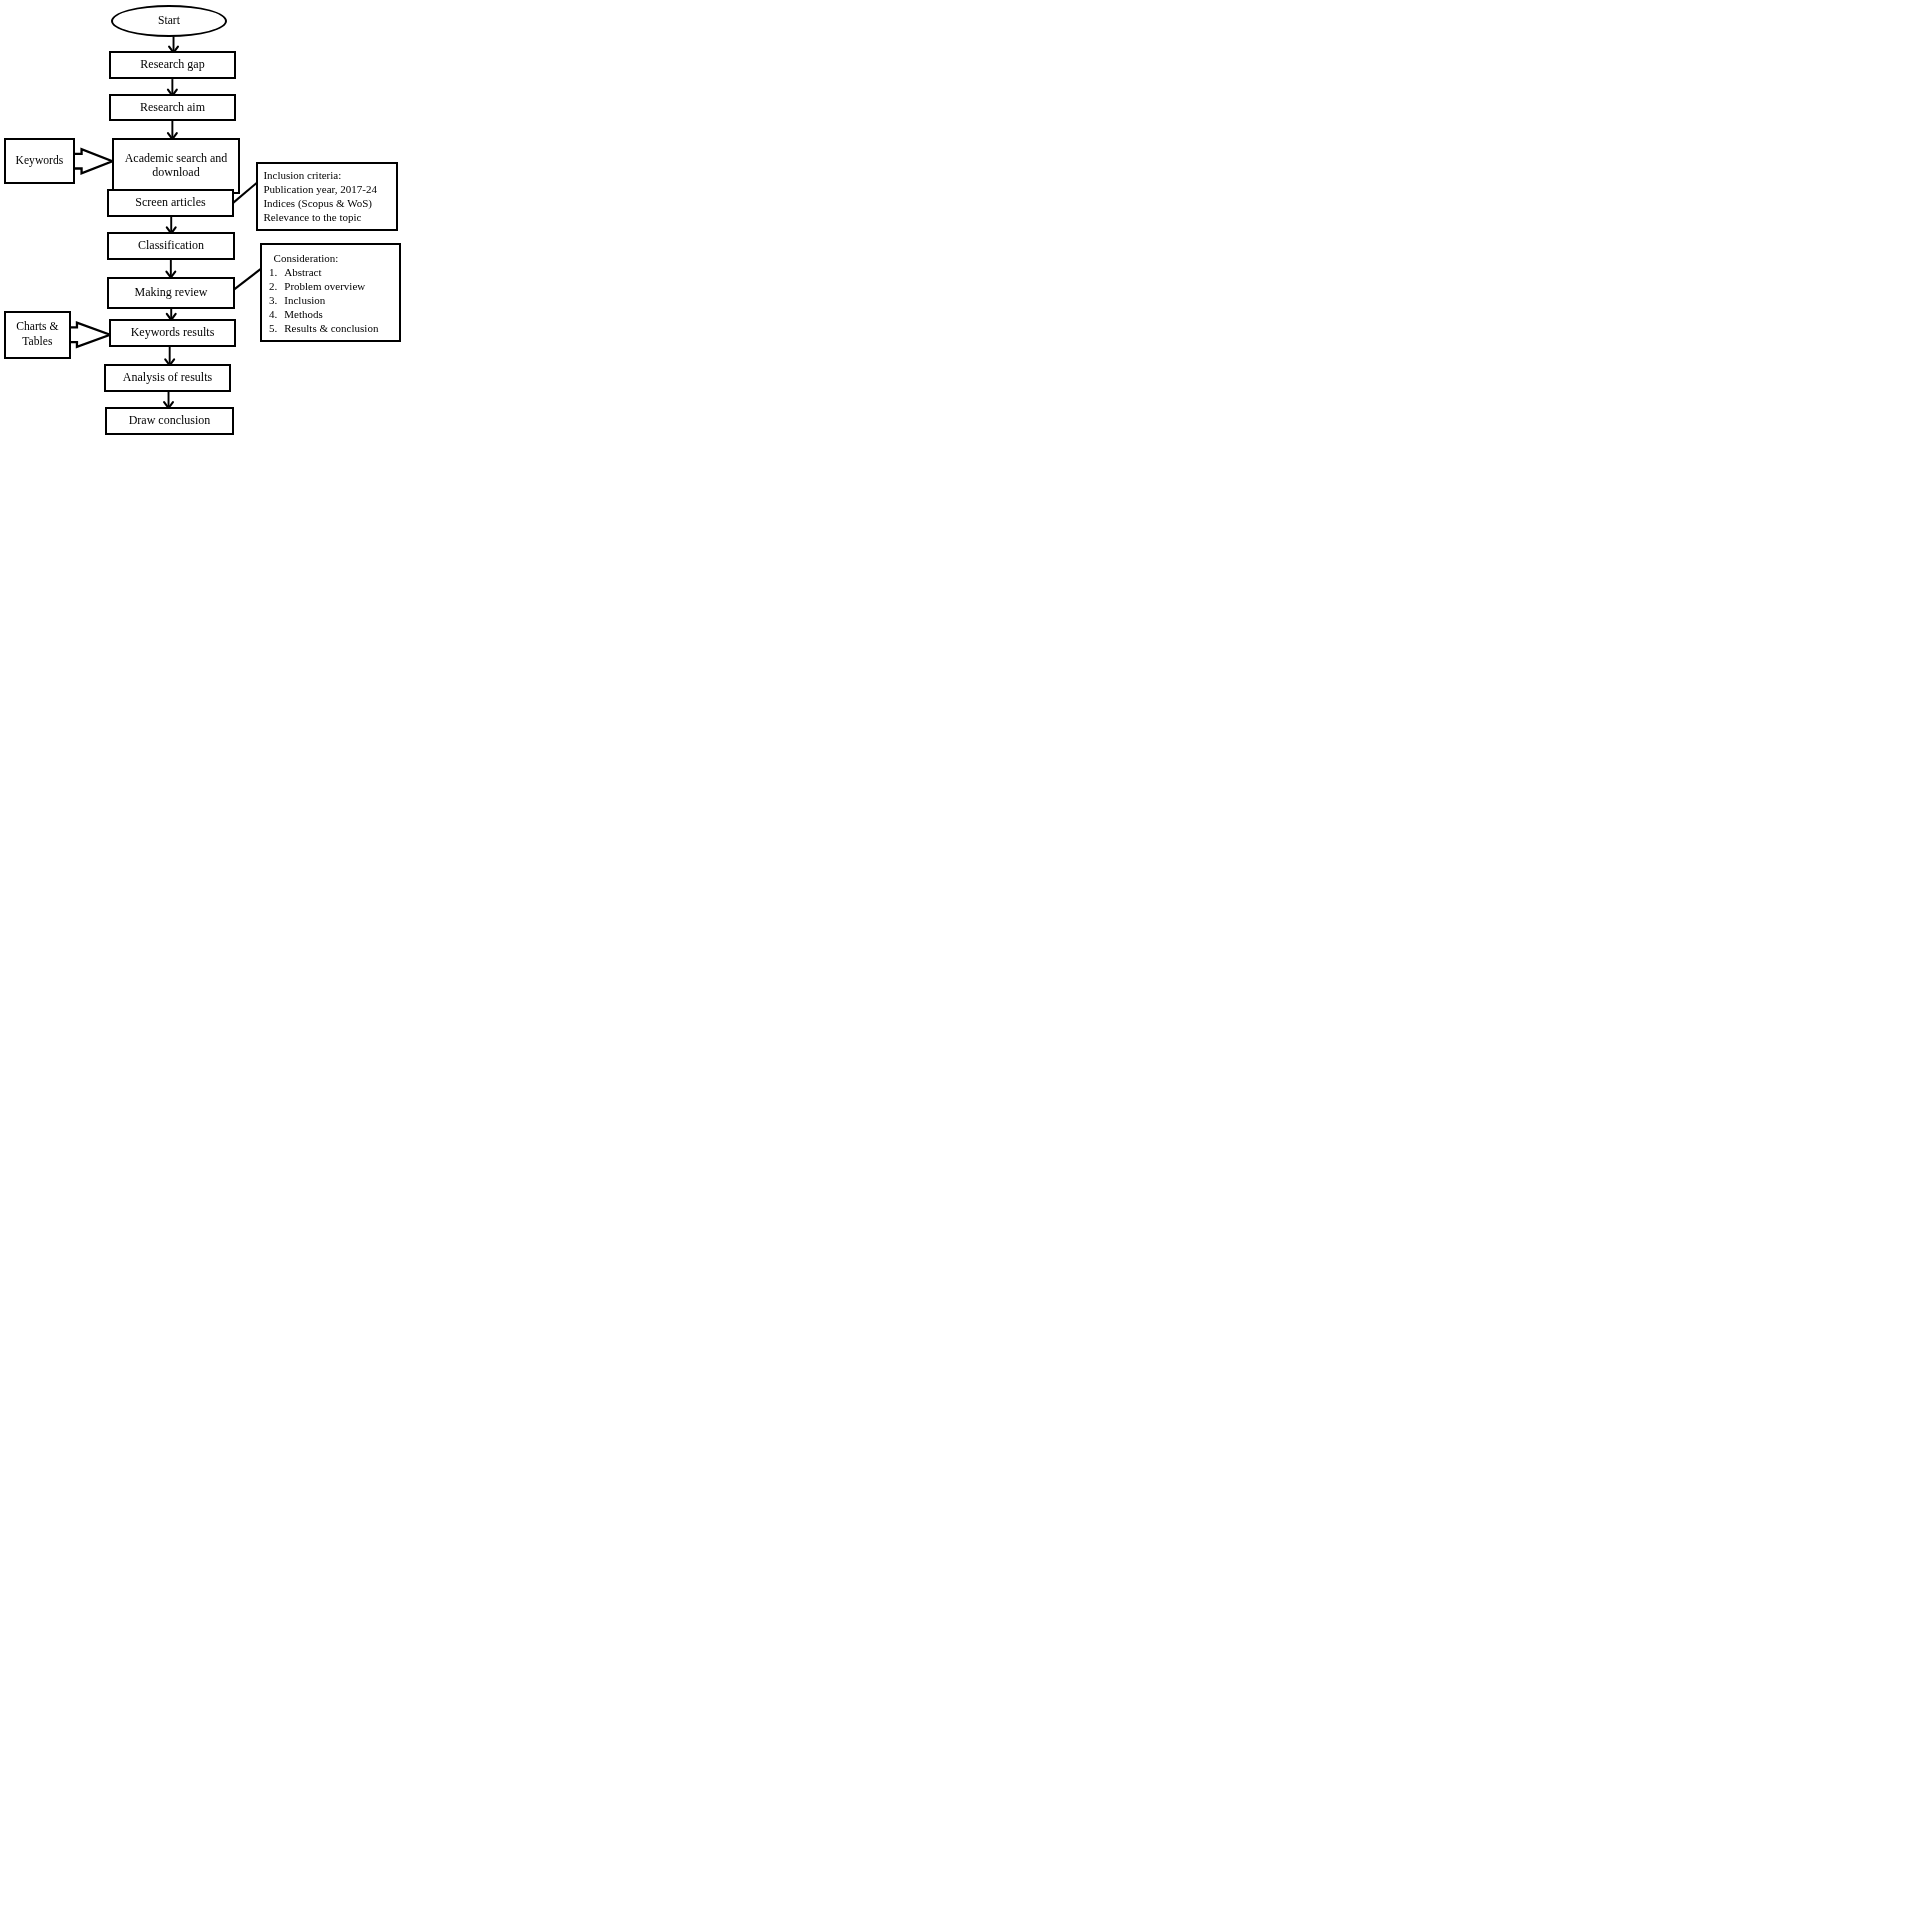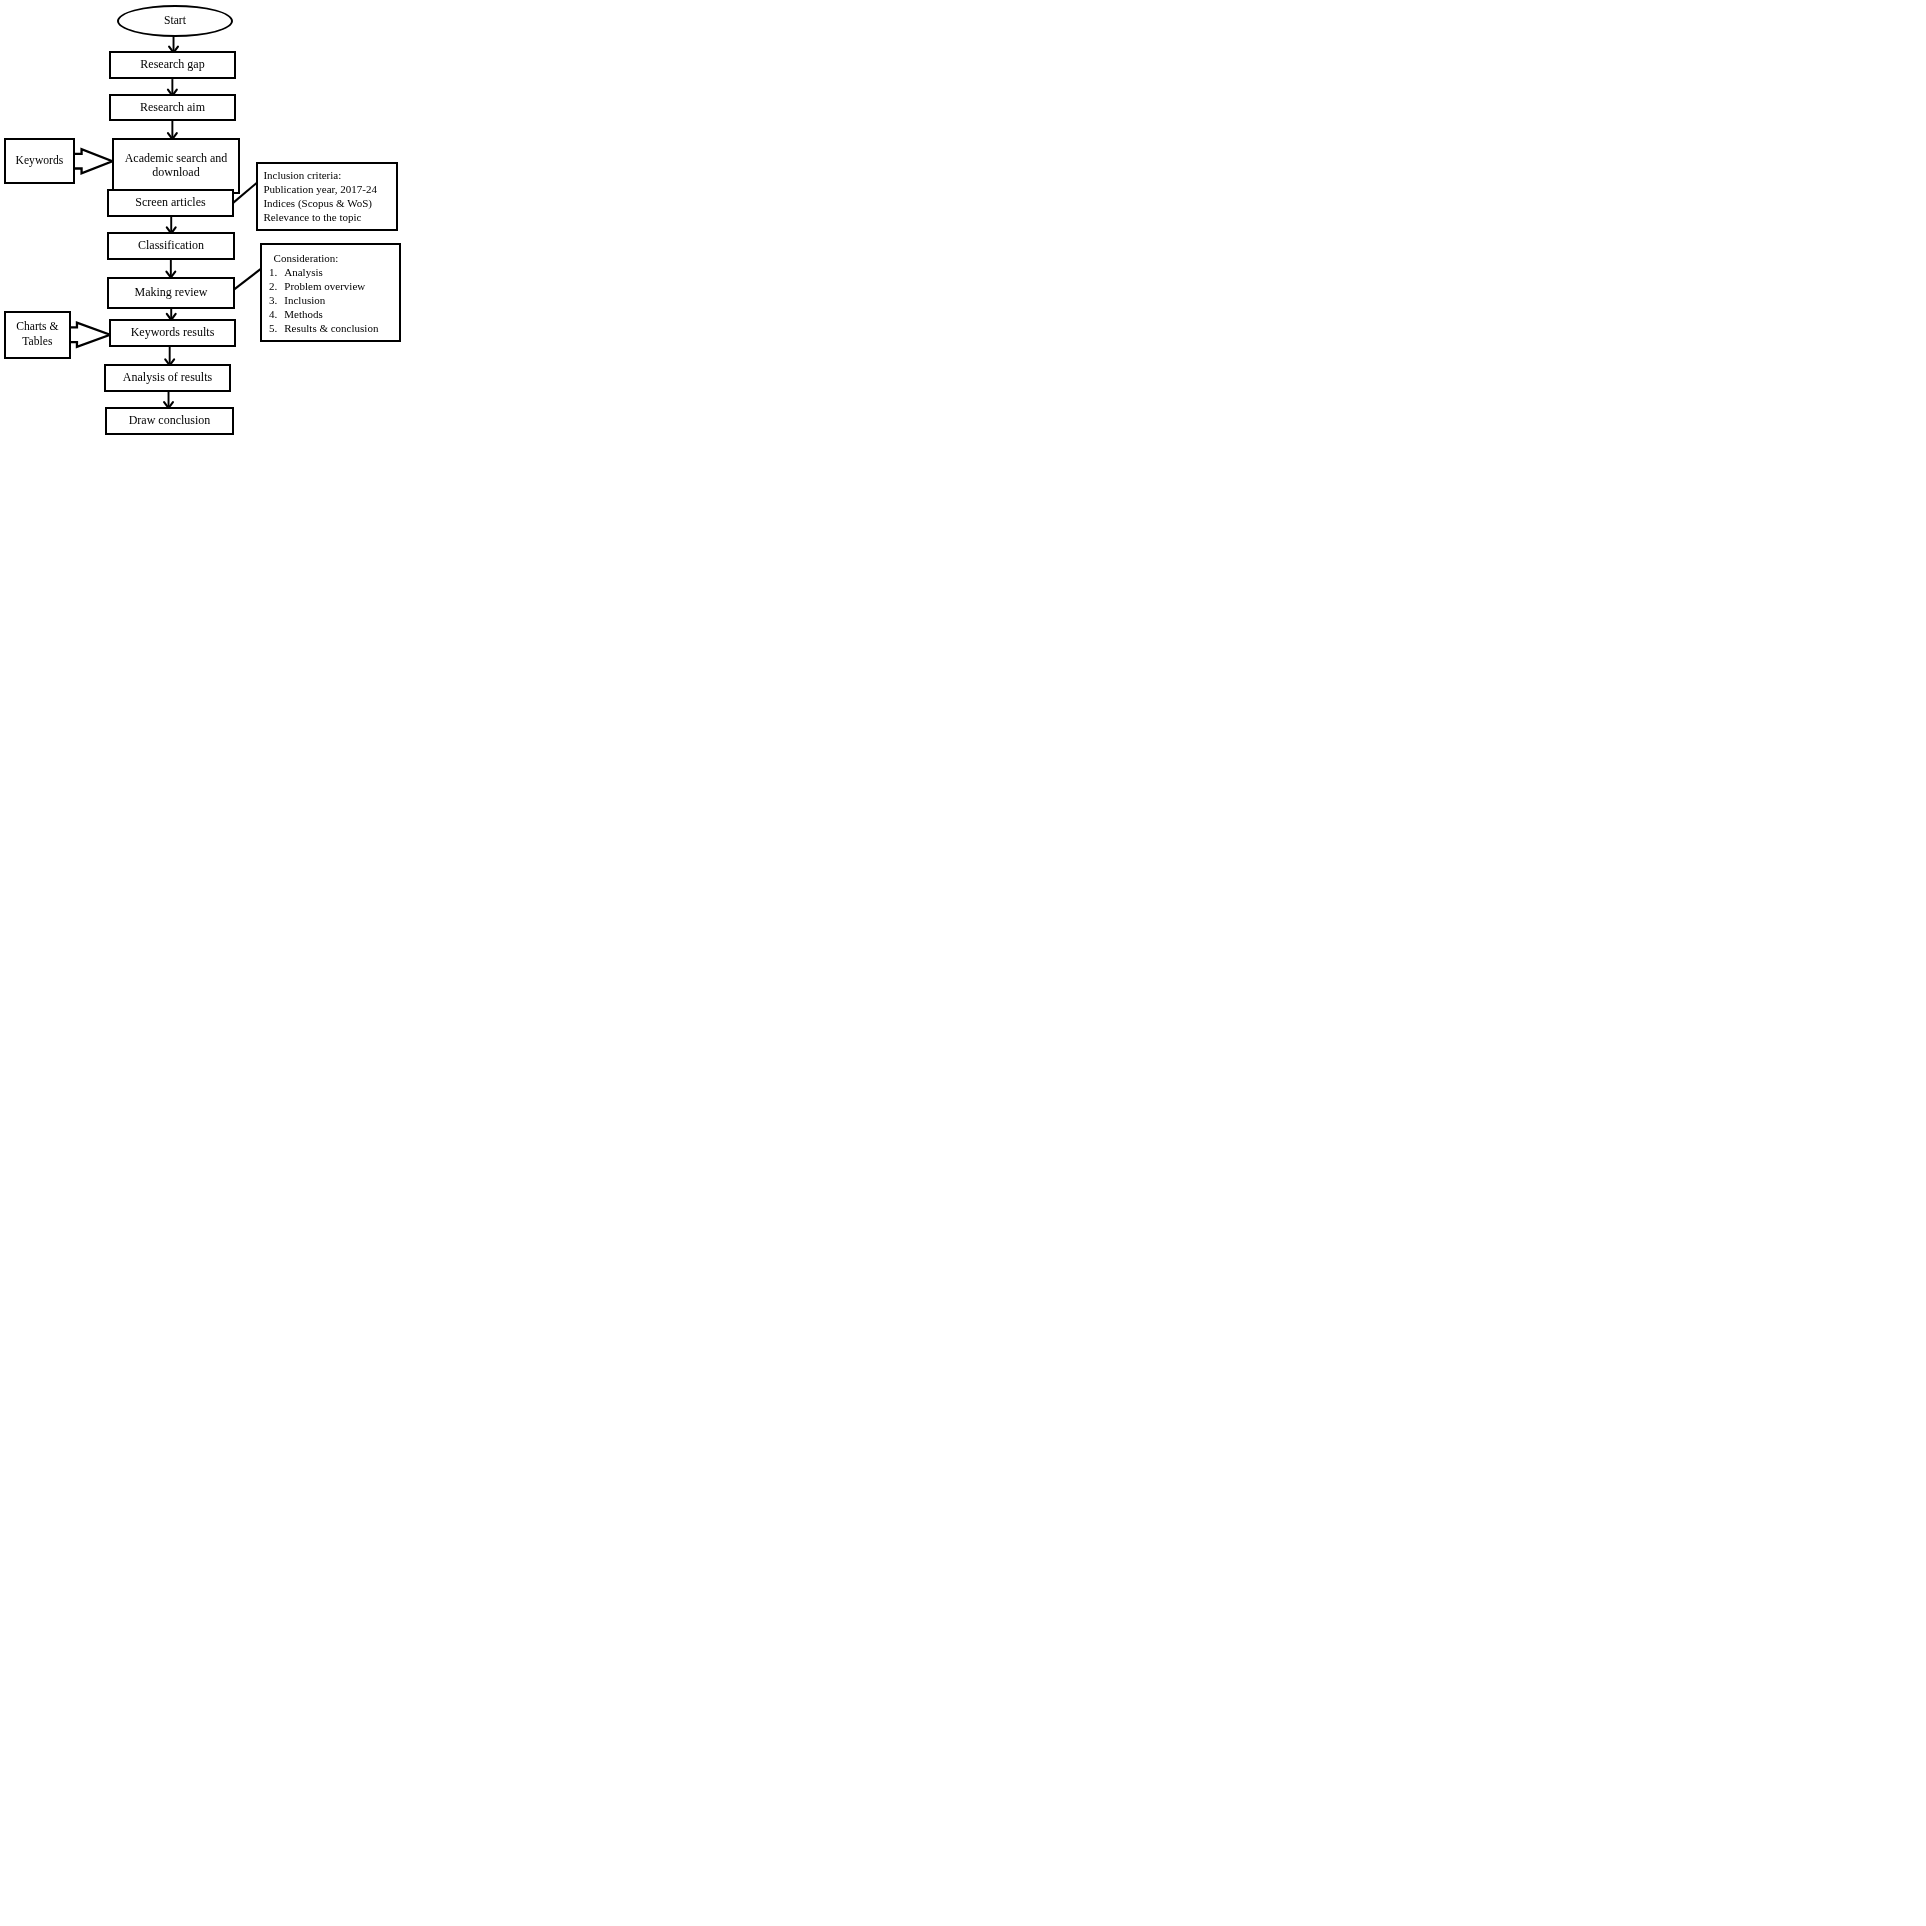--- a/index.html
+++ b/index.html
@@ -77,21 +77,21 @@
       <polyline class="head" points="426.5,1044.5 438,1060 449.5,1044.5"></polyline>
     </g>
 
     <line class="conn" x1="602" y1="530" x2="667" y2="475"></line>
     <line class="conn" x1="602" y1="757" x2="677" y2="699"></line>
 
     <path class="blockarrow" d="M 190,399.5 L 212,399.5 L 212,387 L 292,418.5 L 212,450 L 212,437.5 L 190,437.5 Z"></path>
     <path class="blockarrow" d="M 178,850.5 L 200,850.5 L 200,838 L 286,869.5 L 200,901 L 200,888.5 L 178,888.5 Z"></path>
   </svg>
 
-  <div class="shape terminator" style="left:117px;top:4.6px;width:116px;height:32px;font-family:Liberation Serif, serif;">
+  <div class="shape terminator" style="left:111px;top:4.6px;width:116px;height:32px;font-family:Liberation Serif, serif;">
     <span>Start</span>
   </div>
 
   <div class="shape node" style="left:109px;top:51px;width:127px;height:28px;">
     <span>Research gap</span>
   </div>
 
   <div class="shape node" style="left:109px;top:94px;width:127px;height:27px;">
     <span>Research aim</span>
   </div>
@@ -136,21 +136,21 @@
     <div class="note-line">Inclusion criteria:</div>
     <div class="note-line">Publication year, 2017-24</div>
     <div class="note-line">Indices (Scopus &amp; WoS)</div>
     <div class="note-line">Relevance to the topic</div>
   </div>
 
   <div class="note note-consideration" style="left:260px;top:243px;width:141px;height:99px;">
     <div class="c-title">Consideration:</div>
     <div class="c-row">
       <span class="c-num">1.</span>
-      <span class="c-text">Analysis</span>
+      <span class="c-text">Abstract</span>
     </div>
     <div class="c-row">
       <span class="c-num">2.</span>
       <span class="c-text">Problem overview</span>
     </div>
     <div class="c-row">
       <span class="c-num">3.</span>
       <span class="c-text">Inclusion</span>
     </div>
     <div class="c-row">

